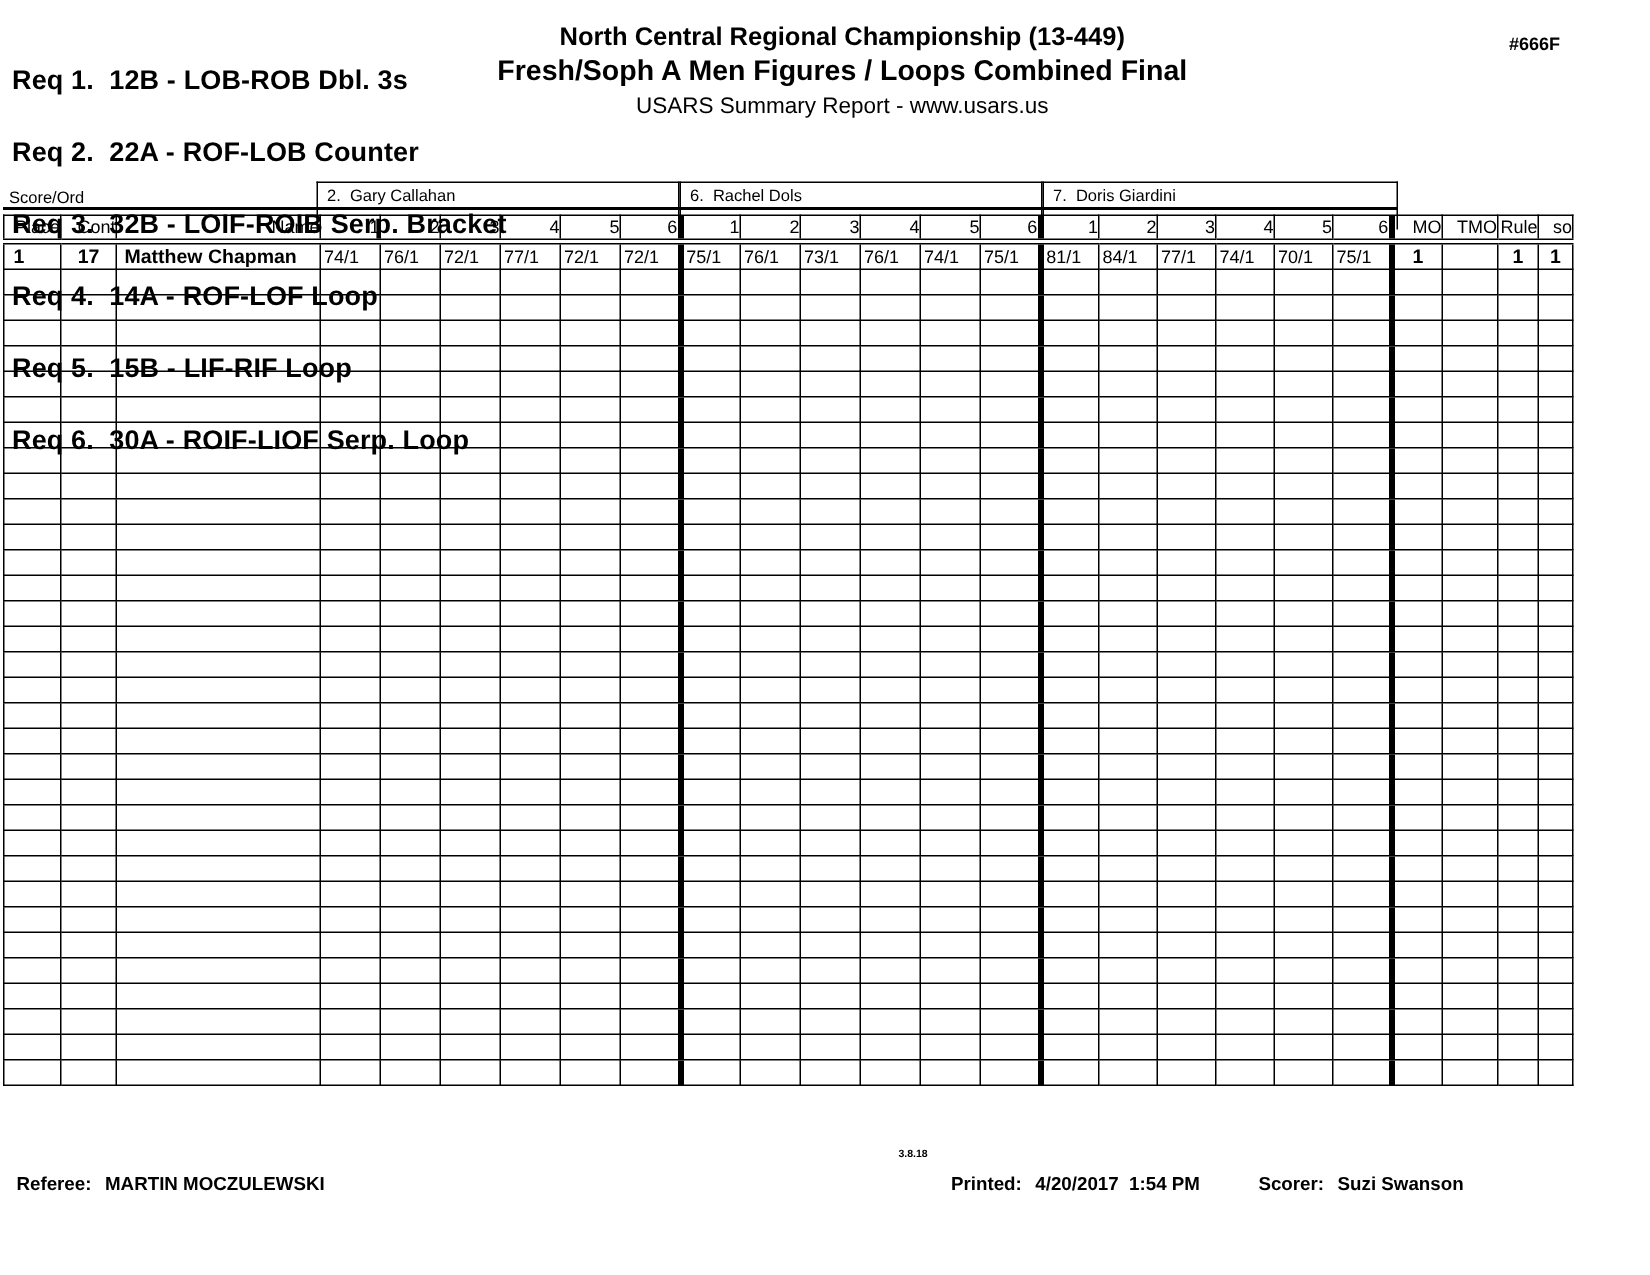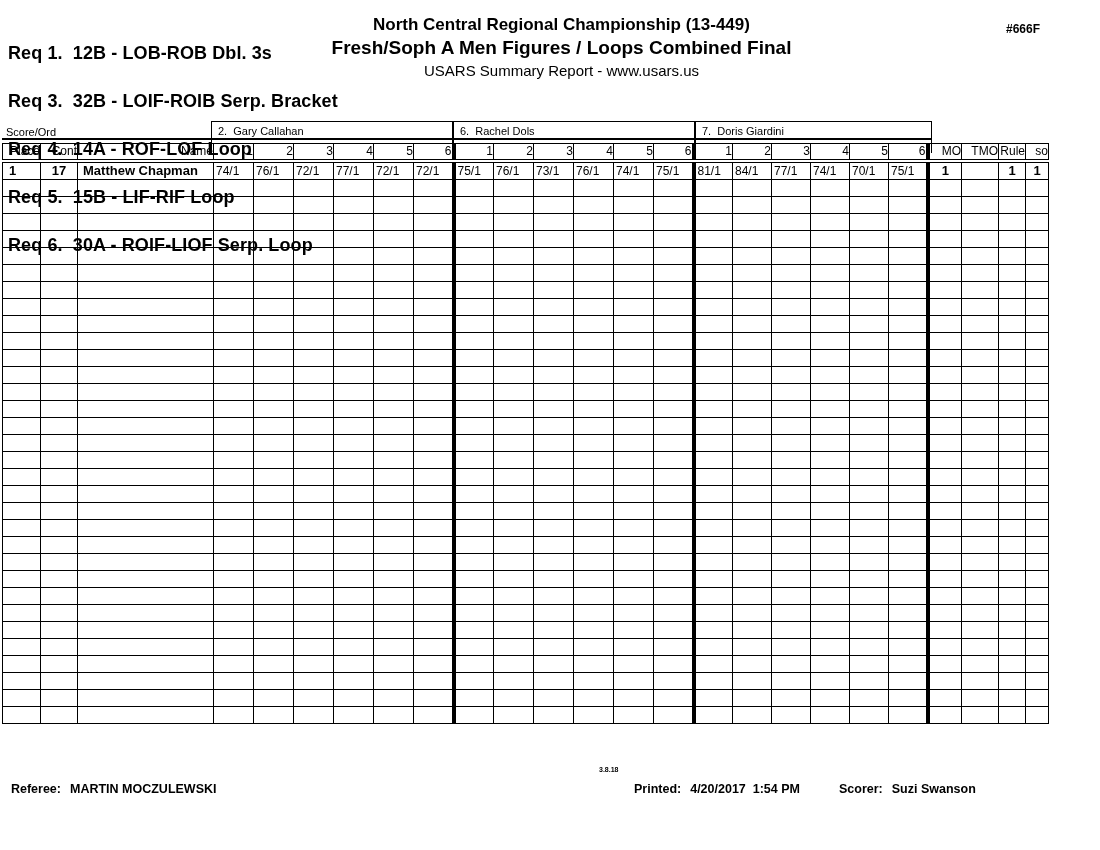--- a/index.html
+++ b/index.html
@@ -47,20 +47,21 @@
   .f-referee { left:4px;   top:768px; }
   .f-printed { left:627px; top:768px; }
   .f-scorer  { left:832px; top:768px; }
   .f-version { position:absolute; left:599px; top:766px; font-size:7px; font-weight:bold; }
 </style>
 </head>
 <body>
 
 <div class="req-list">
   <div>Req 1.  12B - LOB-ROB Dbl. 3s</div>
+  <div>Req 2.  22A - ROF-LOB Counter</div>
   <div>Req 3.  32B - LOIF-ROIB Serp. Bracket</div>
   <div>Req 4.  14A - ROF-LOF Loop</div>
   <div>Req 5.  15B - LIF-RIF Loop</div>
   <div>Req 6.  30A - ROIF-LIOF Serp. Loop</div>
 </div>
 
 <div class="header-block">
   <div class="hdr-title">North Central Regional Championship (13-449)</div>
   <div class="hdr-event">Fresh/Soph A Men Figures / Loops Combined Final</div>
   <div class="hdr-report">USARS Summary Report - www.usars.us</div>

